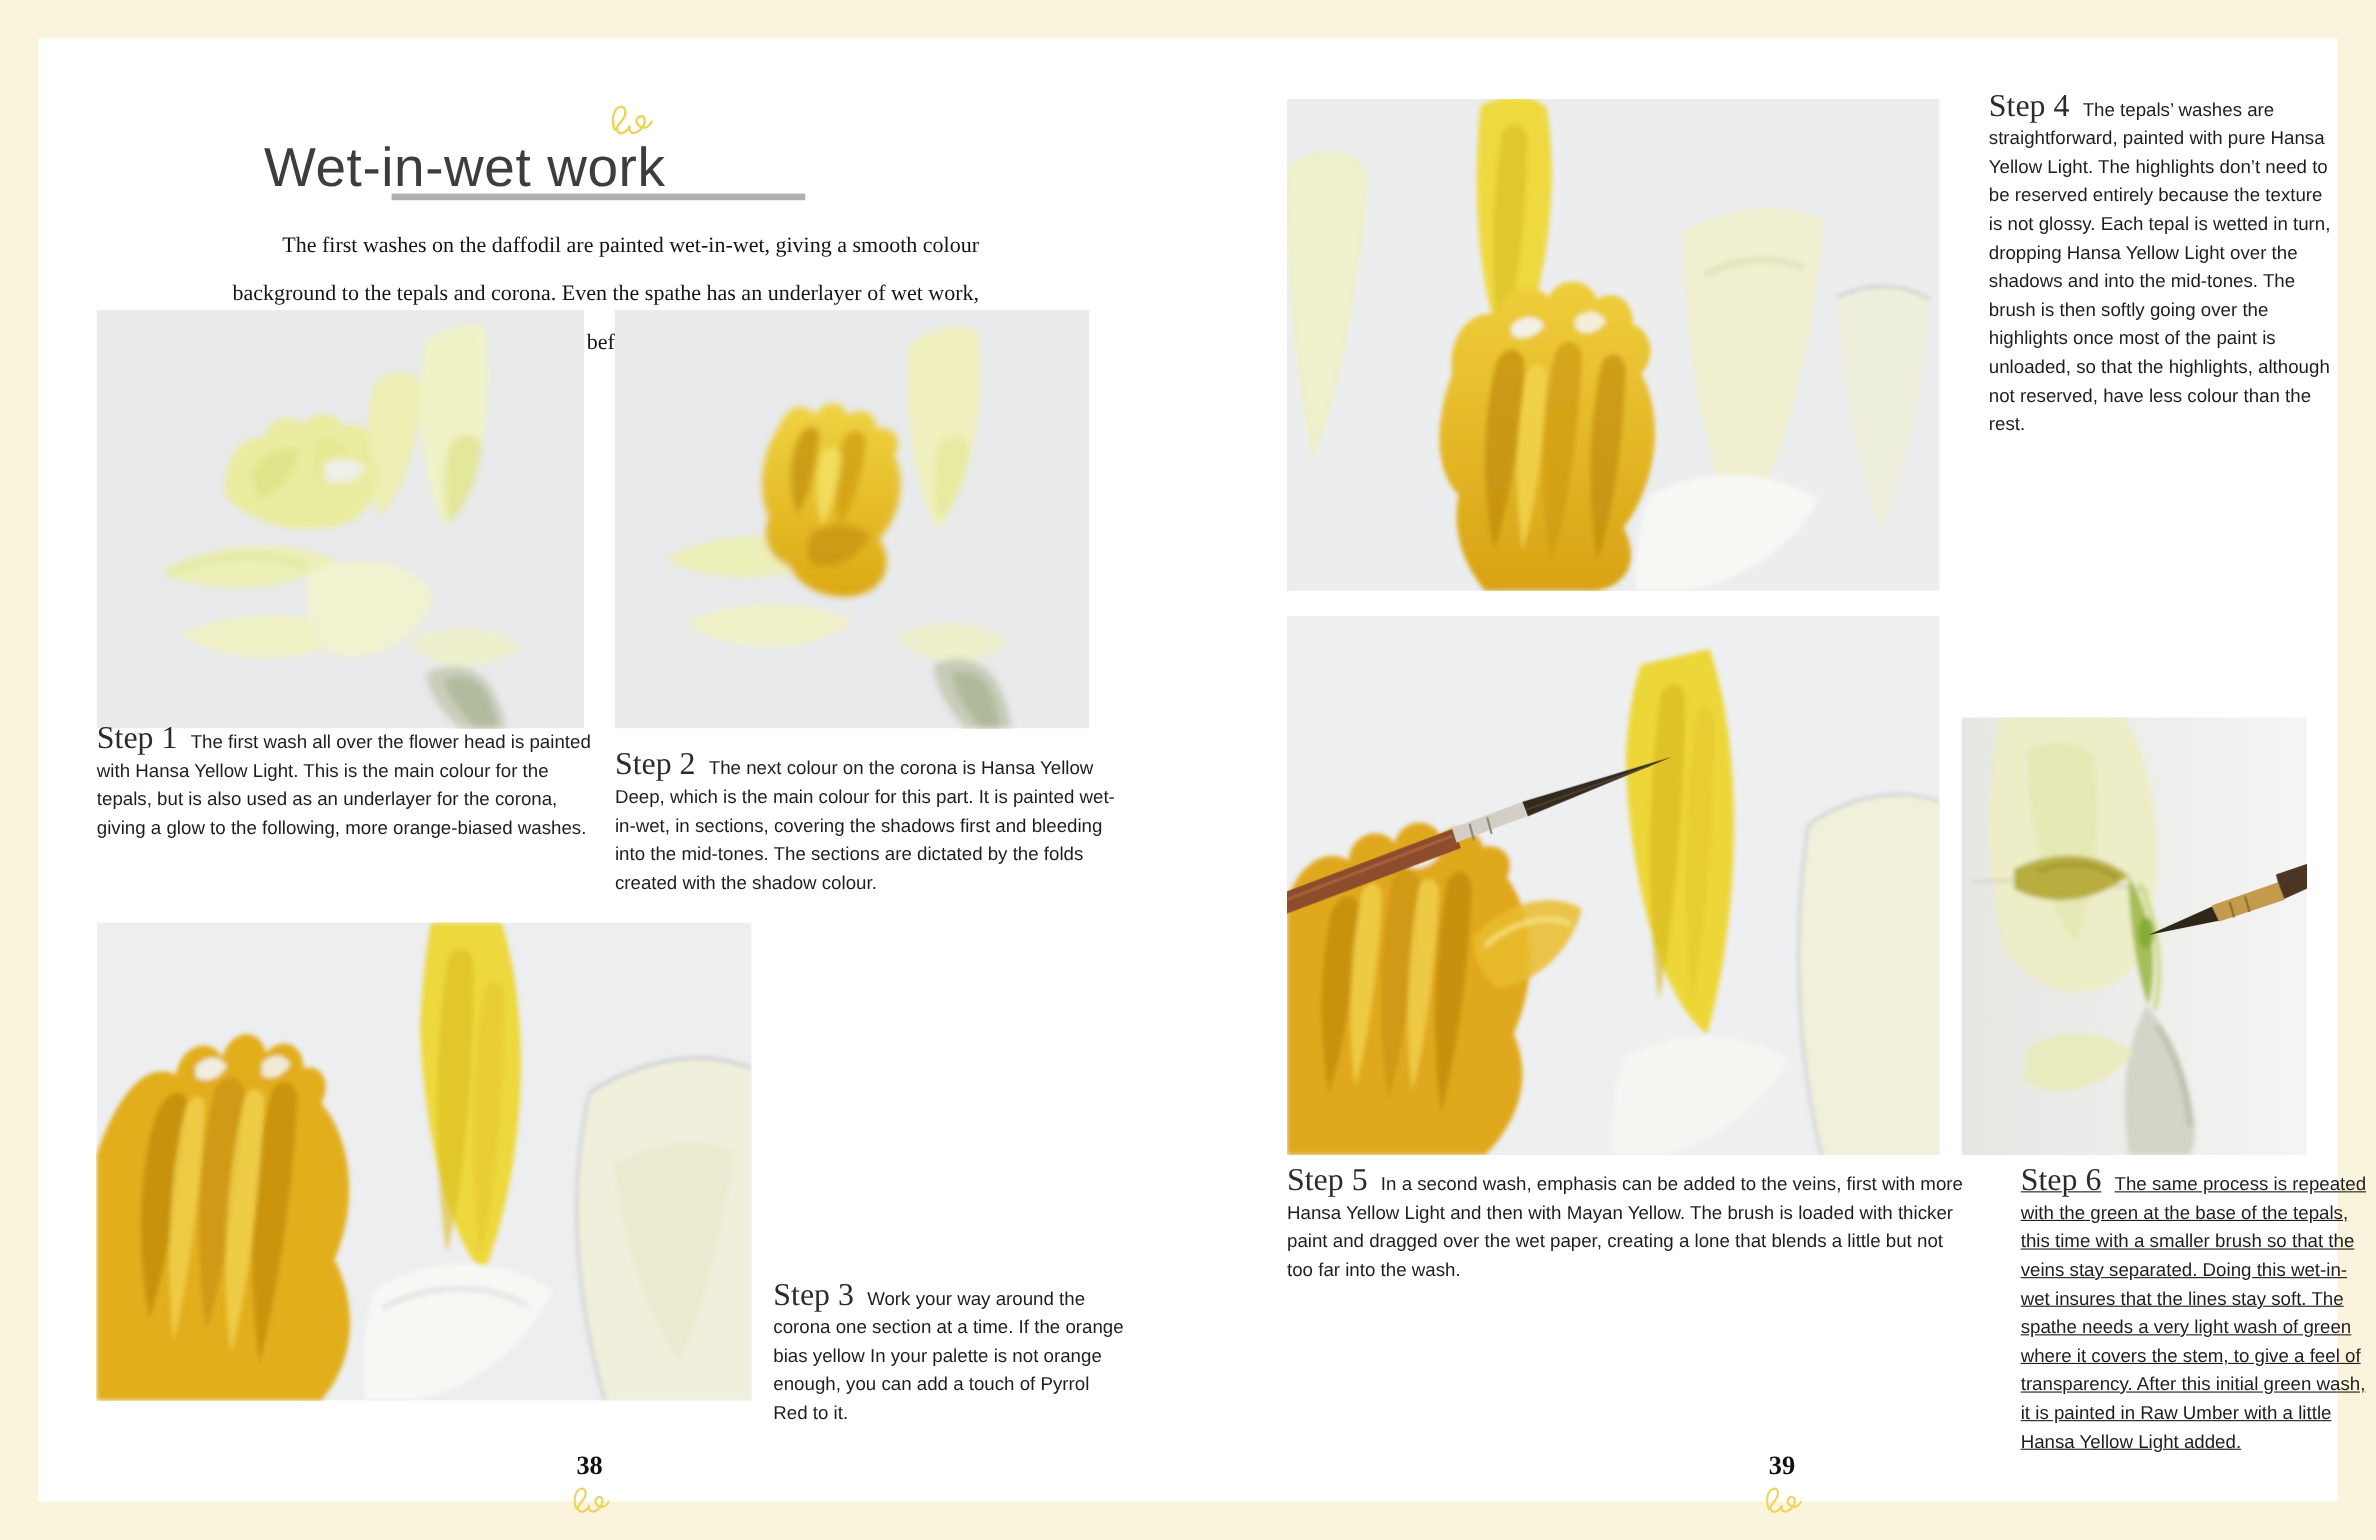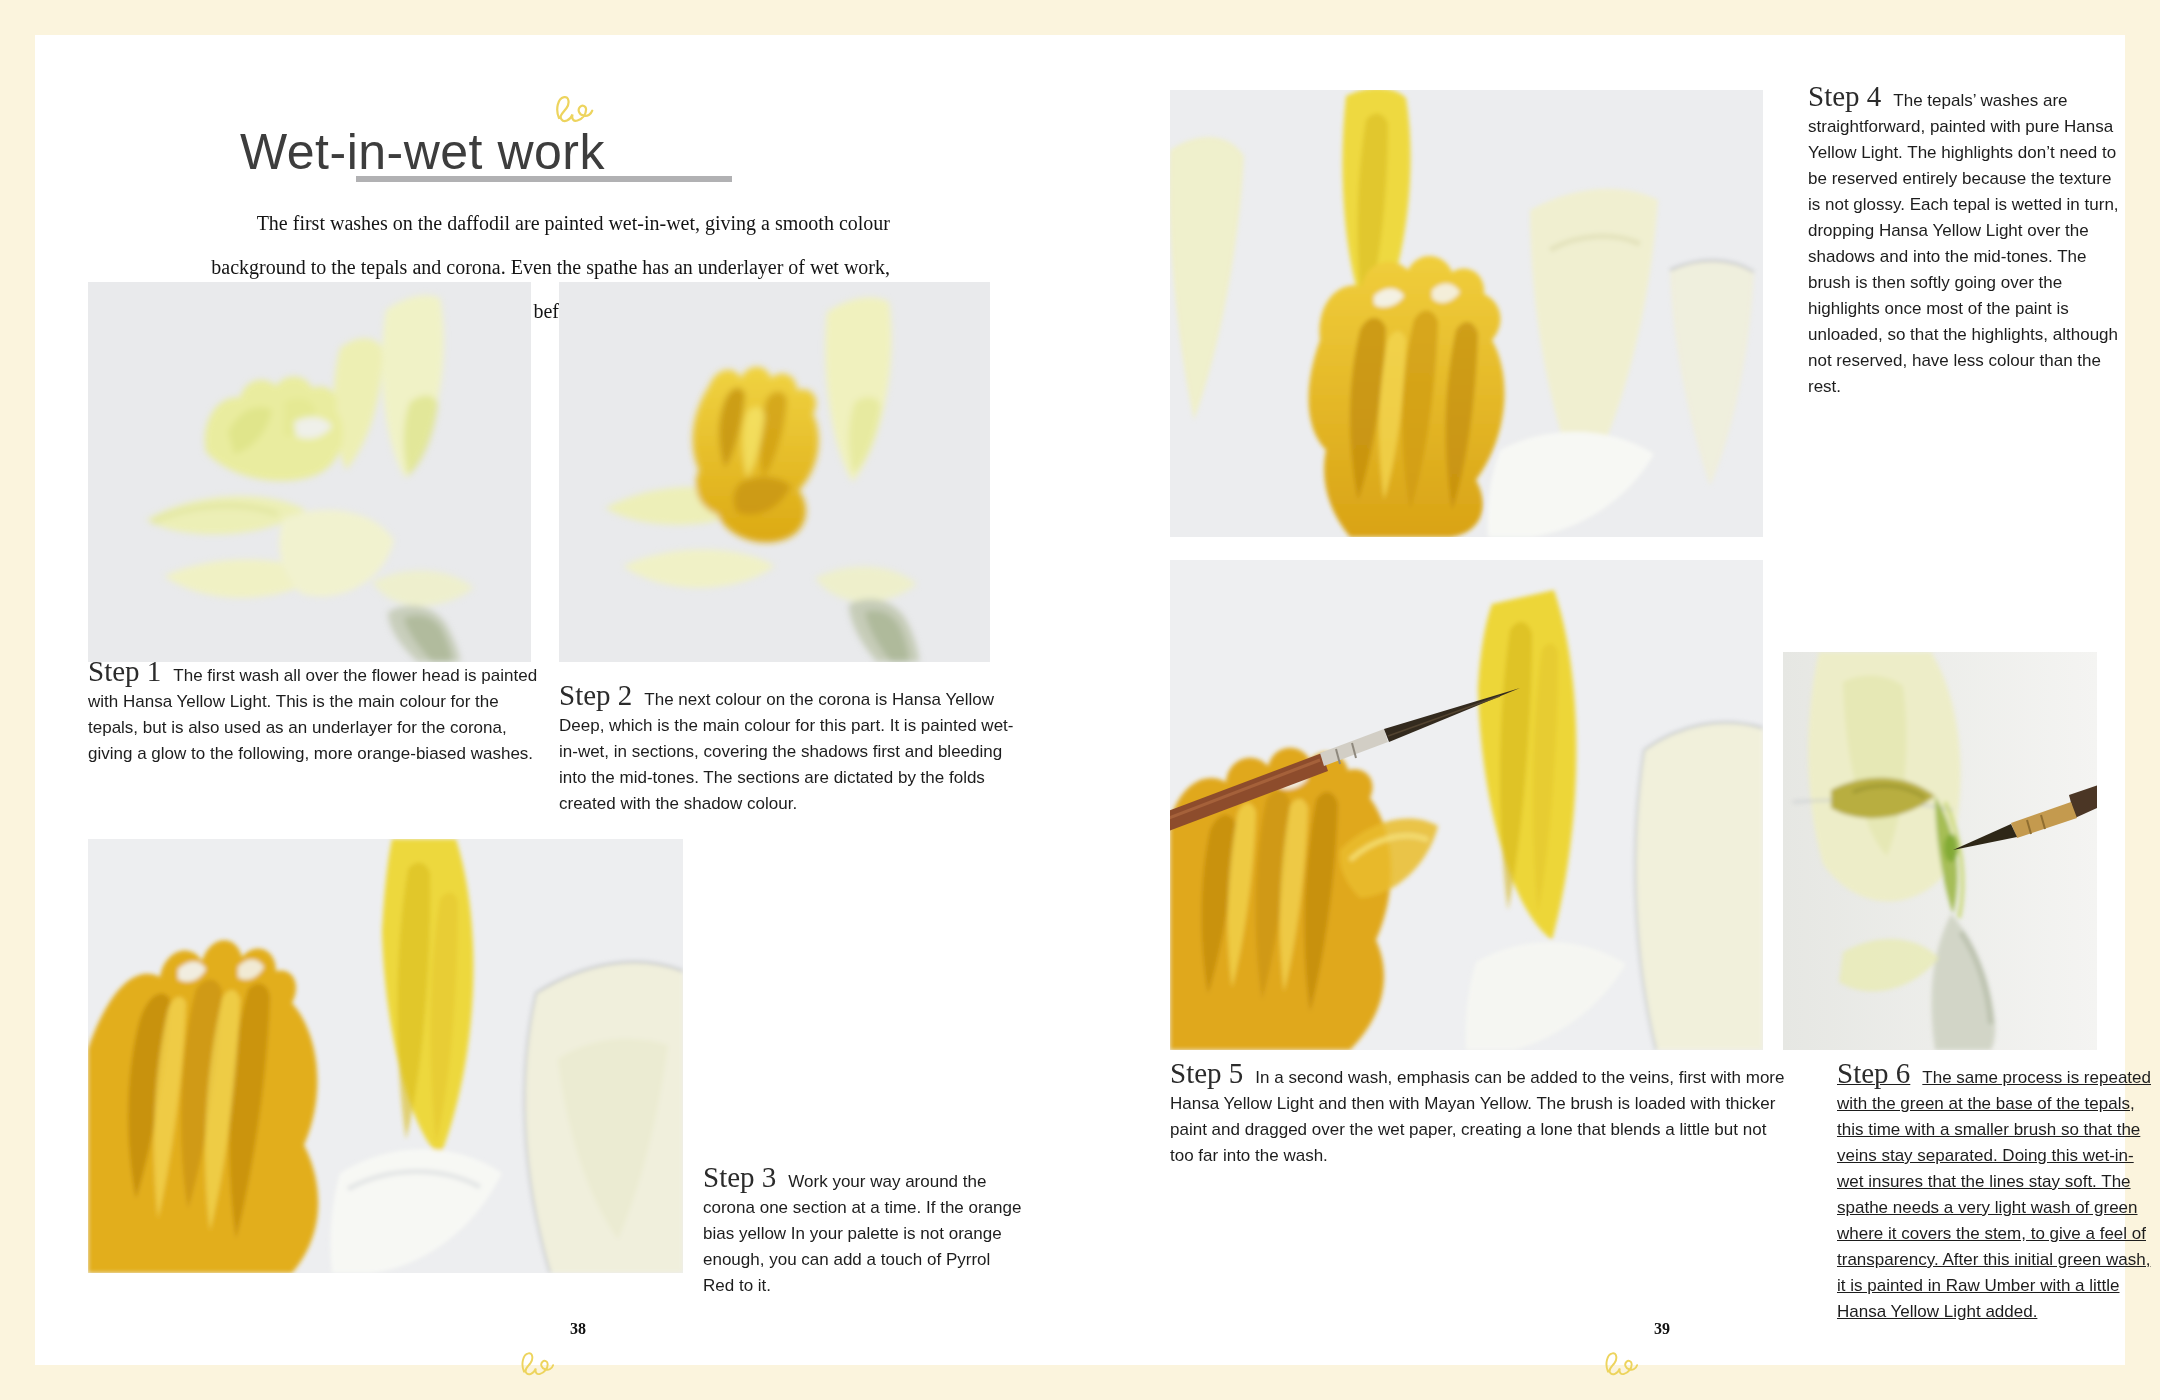--- a/index.html
+++ b/index.html
@@ -36,22 +36,22 @@
     font-family:"Liberation Sans", sans-serif;
   }
   .step-label{
     font-family:"Liberation Serif", serif;
     font-size:29px;color:#2b2b2b;
     margin-right:12px;
     line-height:26px;
   }
   .pagenum{
     font-family:"Liberation Serif", serif;
-    font-weight:bold;font-size:16px;color:#111;
-    text-align:right;width:100px;
+    font-weight:bold;font-size:24px;color:#111;
+    text-align:center;width:100px;
   }
   .squig{position:absolute;}
 </style>
 </head>
 <body>
 
 <div class="sheet">
 
   <div class="squig" style="left:518px;top:56px;width:44px;height:32px;">
     <svg viewBox="0 0 34 26" width="44" height="32" fill="none">

